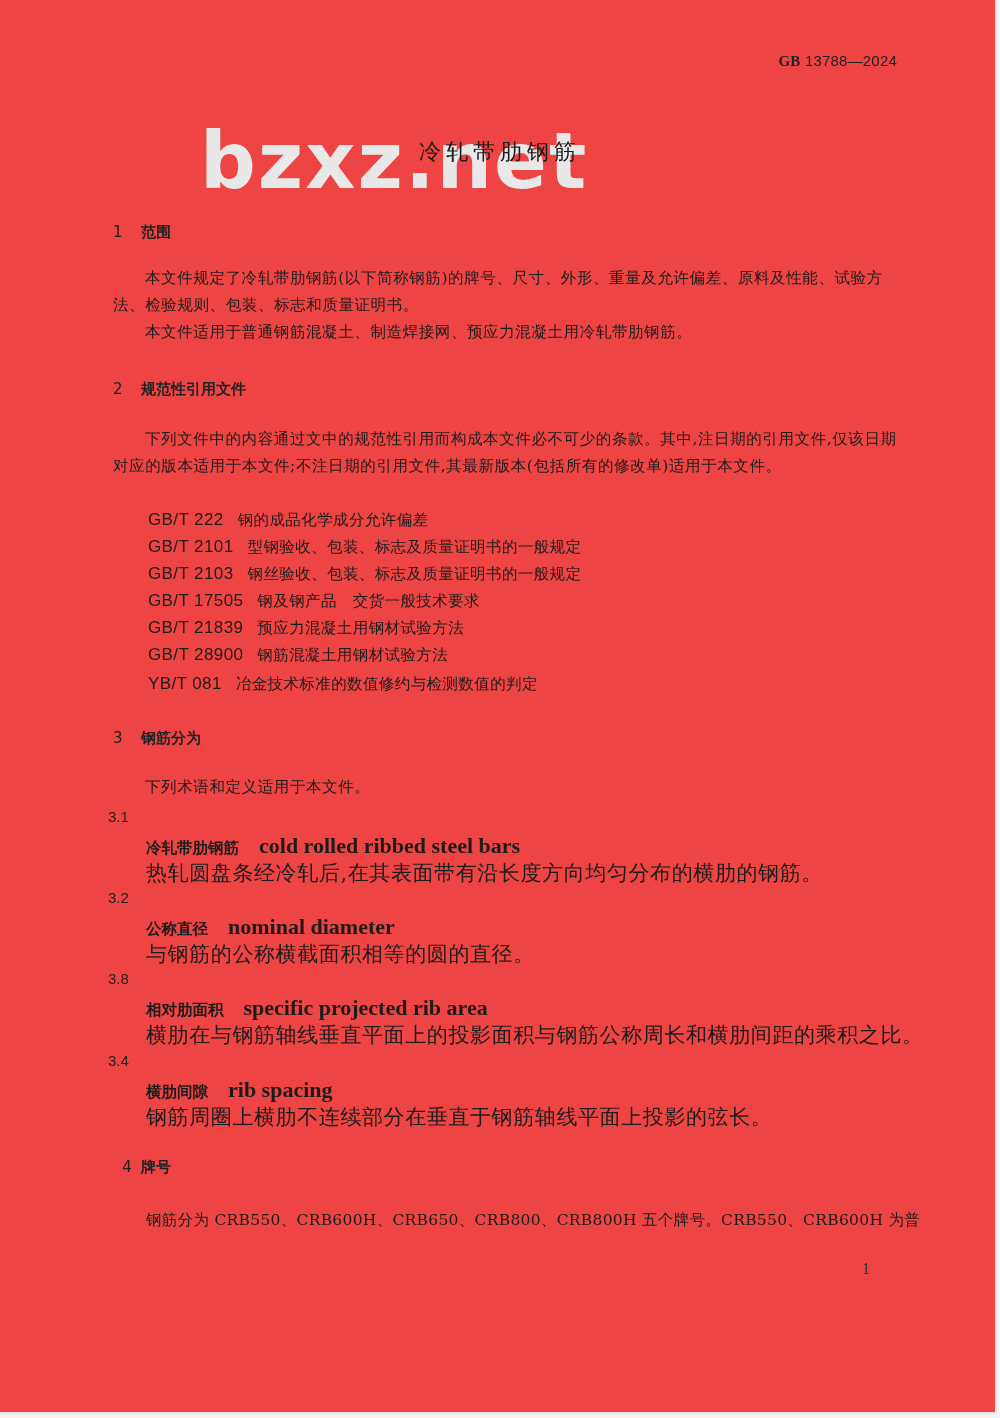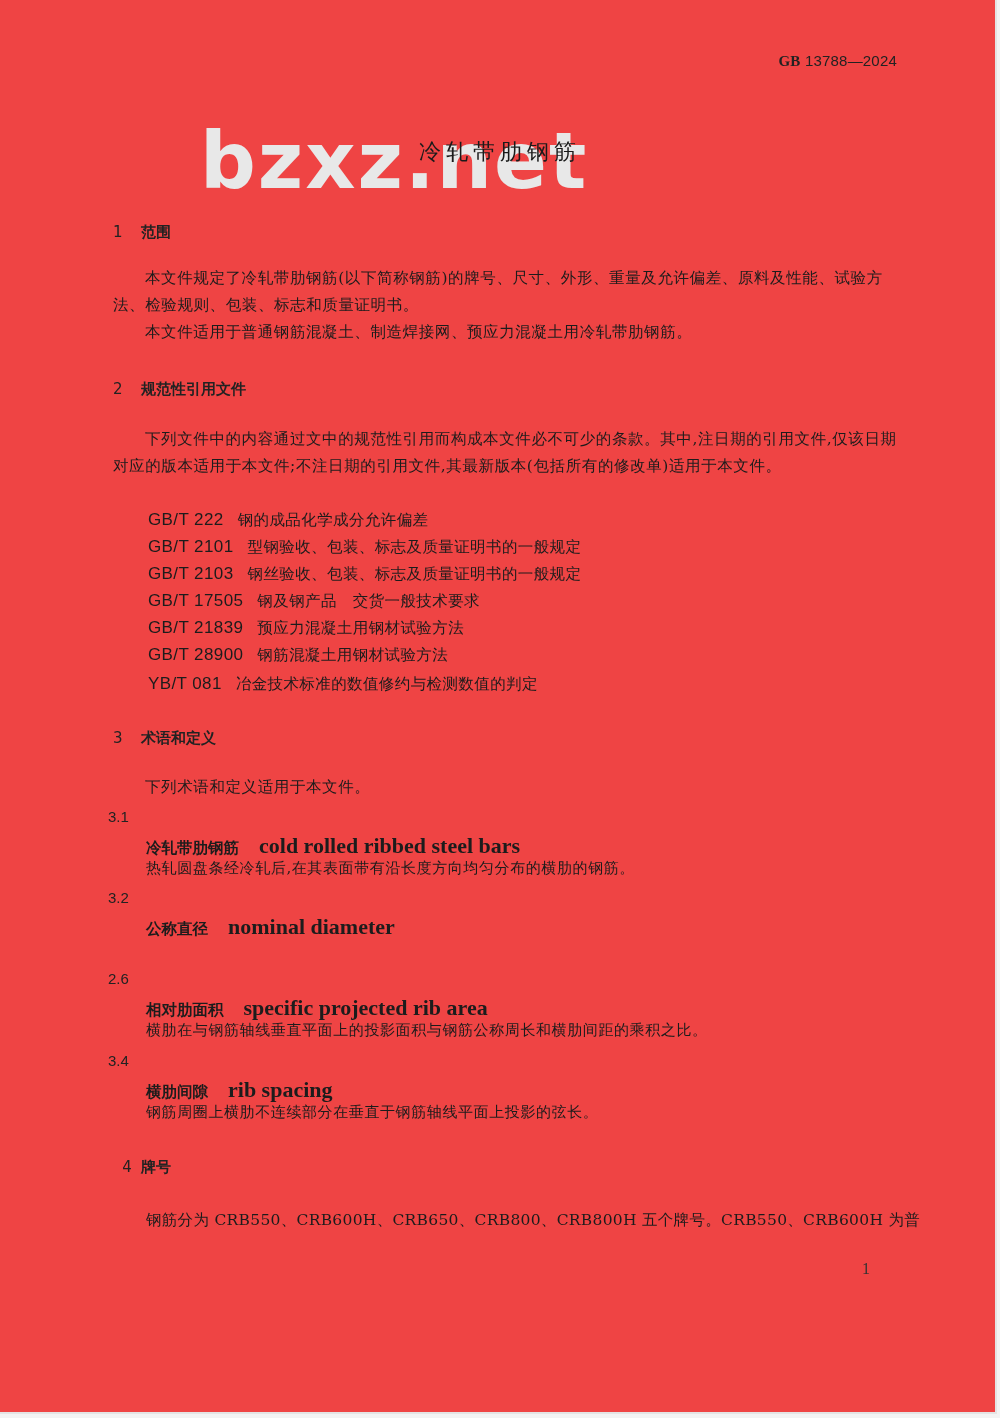--- a/index.html
+++ b/index.html
@@ -47,21 +47,21 @@
   .ref .code { font-family: Liberation Sans, sans-serif; font-size: 17px; margin-right: 14px; }
   .tnum {
     position: absolute; left: 108px;
     font-family: "Liberation Sans", sans-serif; font-size: 15px; color: #222;
   }
   .term {
     position: absolute; left: 146px; font-size: 15.5px; font-weight: bold; color: #1c1c1c;
   }
   .term .en { font-family: "Liberation Serif", serif; font-size: 22px; margin-left: 20px; }
   .def {
-    position: absolute; left: 146px; font-size: 15px; color: #1c1c1c; letter-spacing: 0.6px;
+    position: absolute; left: 146px; font-size: 21px; color: #1c1c1c; letter-spacing: 0.6px;
   }
   .para4 {
     position: absolute; left: 146px; font-size: 15.5px; color: #1c1c1c; letter-spacing: 0.3px; white-space: nowrap;
   }
   .page-num {
     position: absolute; left: 862px; top: 1260px;
     font-family: "Liberation Serif", serif; font-size: 16px; color: #333;
   }
 </style>
 </head>
@@ -88,32 +88,33 @@
 
   <div class="ref" style="top:510px;"><span class="code">GB/T 222</span><span>钢的成品化学成分允许偏差</span></div>
   <div class="ref" style="top:537px;"><span class="code">GB/T 2101</span><span>型钢验收、包装、标志及质量证明书的一般规定</span></div>
   <div class="ref" style="top:564px;"><span class="code">GB/T 2103</span><span>钢丝验收、包装、标志及质量证明书的一般规定</span></div>
   <div class="ref" style="top:591px;"><span class="code">GB/T 17505</span><span>钢及钢产品　交货一般技术要求</span></div>
   <div class="ref" style="top:618px;"><span class="code">GB/T 21839</span><span>预应力混凝土用钢材试验方法</span></div>
   <div class="ref" style="top:645px;"><span class="code">GB/T 28900</span><span>钢筋混凝土用钢材试验方法</span></div>
   <div class="ref" style="top:674px;"><span class="code">YB/T 081</span><span>冶金技术标准的数值修约与检测数值的判定</span></div>
 
   <div class="h" style="top:729px;">
-    <span class="num">3</span><span>术语和定义</span>
+    <span class="num">3</span><span>钢筋分为</span>
   </div>
   <div class="p" style="top:774px;">下列术语和定义适用于本文件。</div>
 
   <div class="tnum" style="top:808px;">3.1</div>
   <div class="term" style="top:833px;"><span>冷轧带肋钢筋</span><span class="en">cold rolled ribbed steel bars</span></div>
   <div class="def" style="top:859px;">热轧圆盘条经冷轧后,在其表面带有沿长度方向均匀分布的横肋的钢筋。</div>
 
   <div class="tnum" style="top:889px;">3.2</div>
   <div class="term" style="top:914px;"><span>公称直径</span><span class="en">nominal diameter</span></div>
+  <div class="def" style="top:940px;">与钢筋的公称横截面积相等的圆的直径。</div>
 
-  <div class="tnum" style="top:970px;">2.6</div>
+  <div class="tnum" style="top:970px;">3.8</div>
   <div class="term" style="top:995px;"><span>相对肋面积</span><span class="en">specific projected rib area</span></div>
   <div class="def" style="top:1021px;">横肋在与钢筋轴线垂直平面上的投影面积与钢筋公称周长和横肋间距的乘积之比。</div>
 
   <div class="tnum" style="top:1052px;">3.4</div>
   <div class="term" style="top:1077px;"><span>横肋间隙</span><span class="en">rib spacing</span></div>
   <div class="def" style="top:1103px;">钢筋周圈上横肋不连续部分在垂直于钢筋轴线平面上投影的弦长。</div>
 
   <div class="h" style="top:1158px;text-align:center;">
     <span class="num">4</span><span>牌号</span>
   </div>

